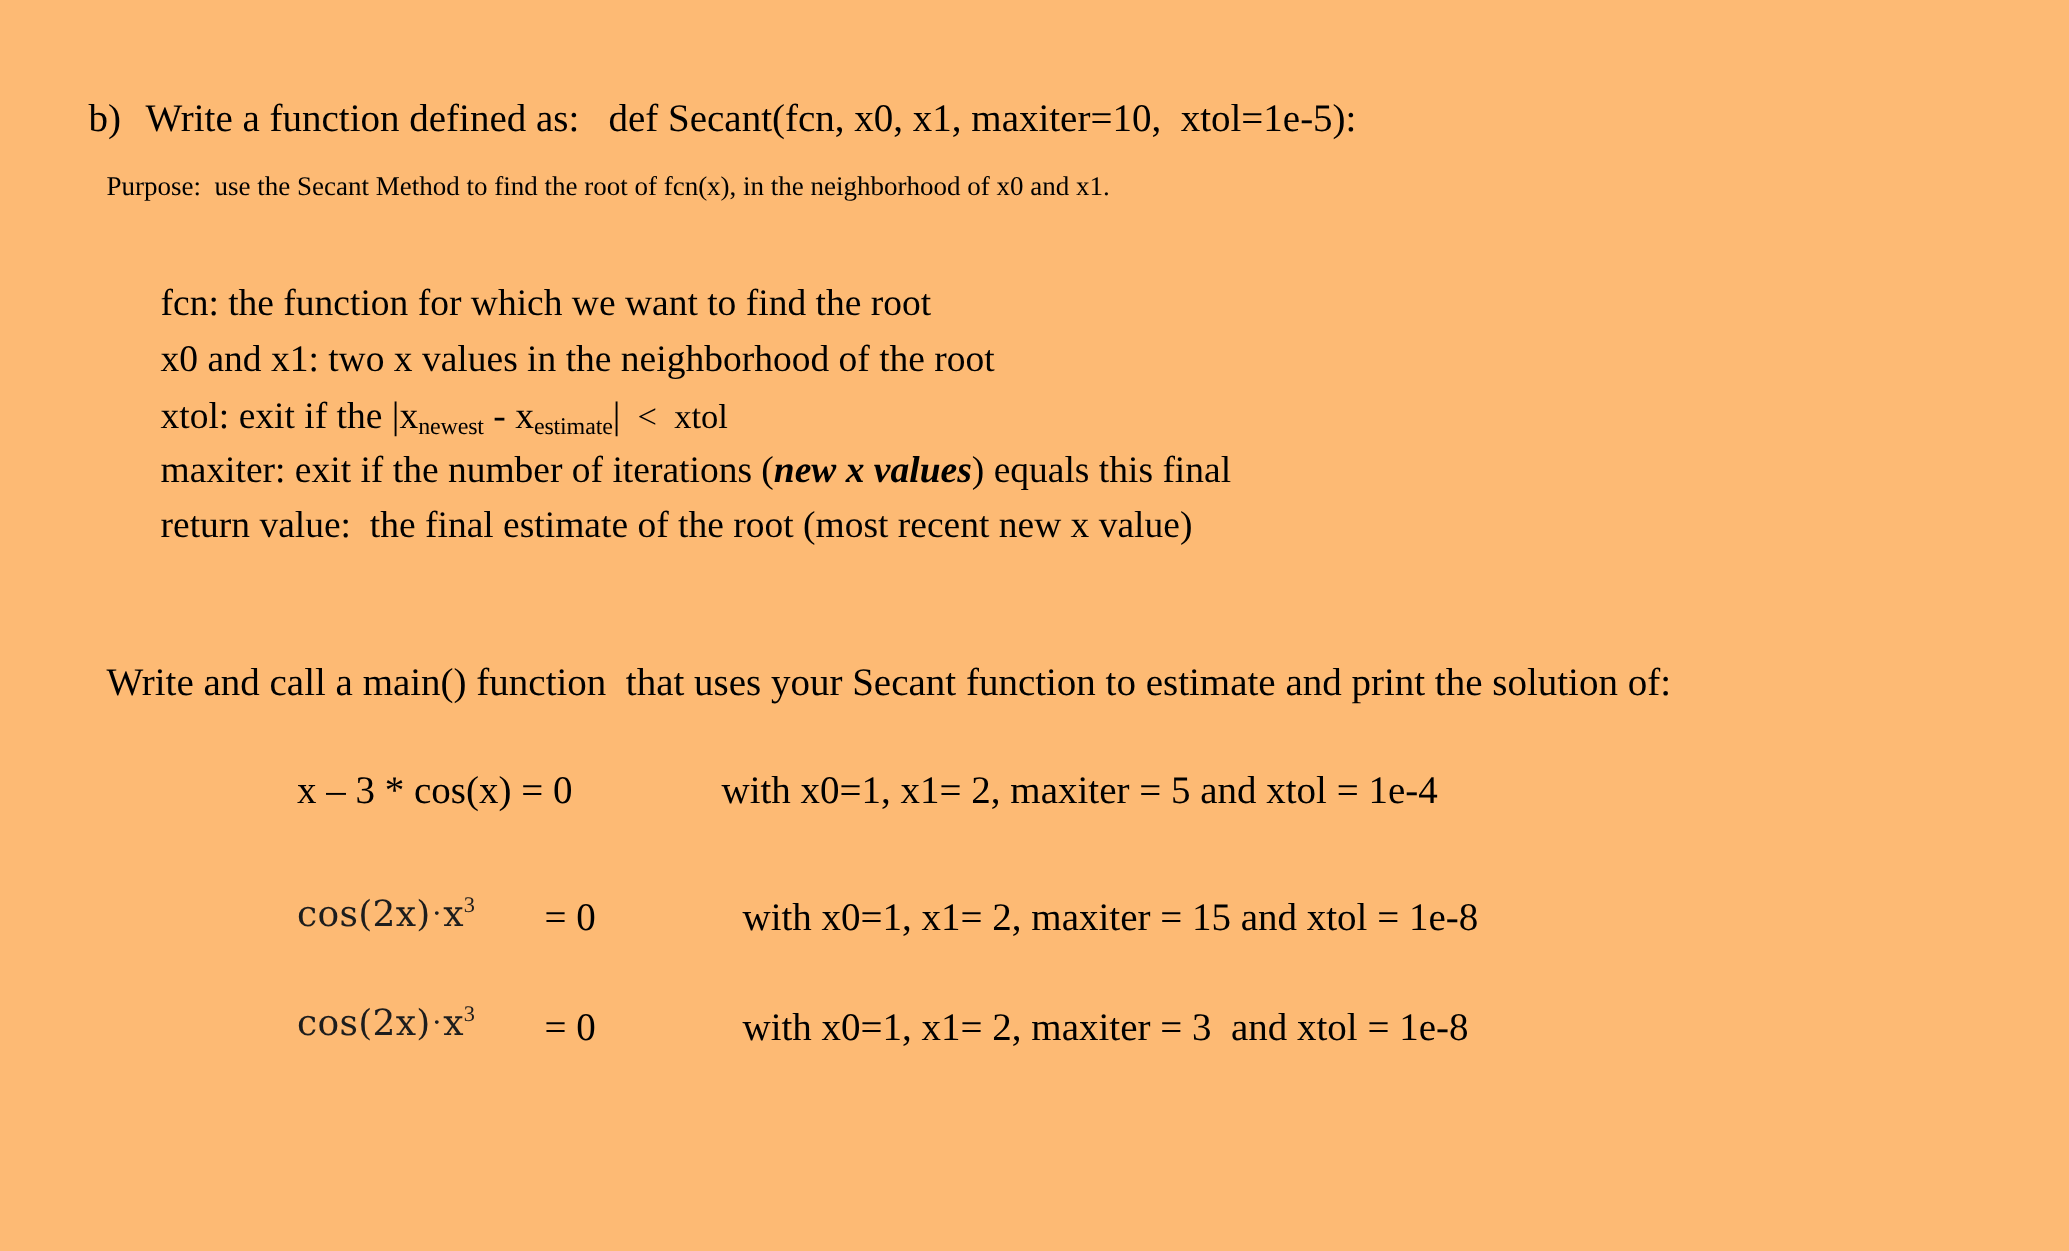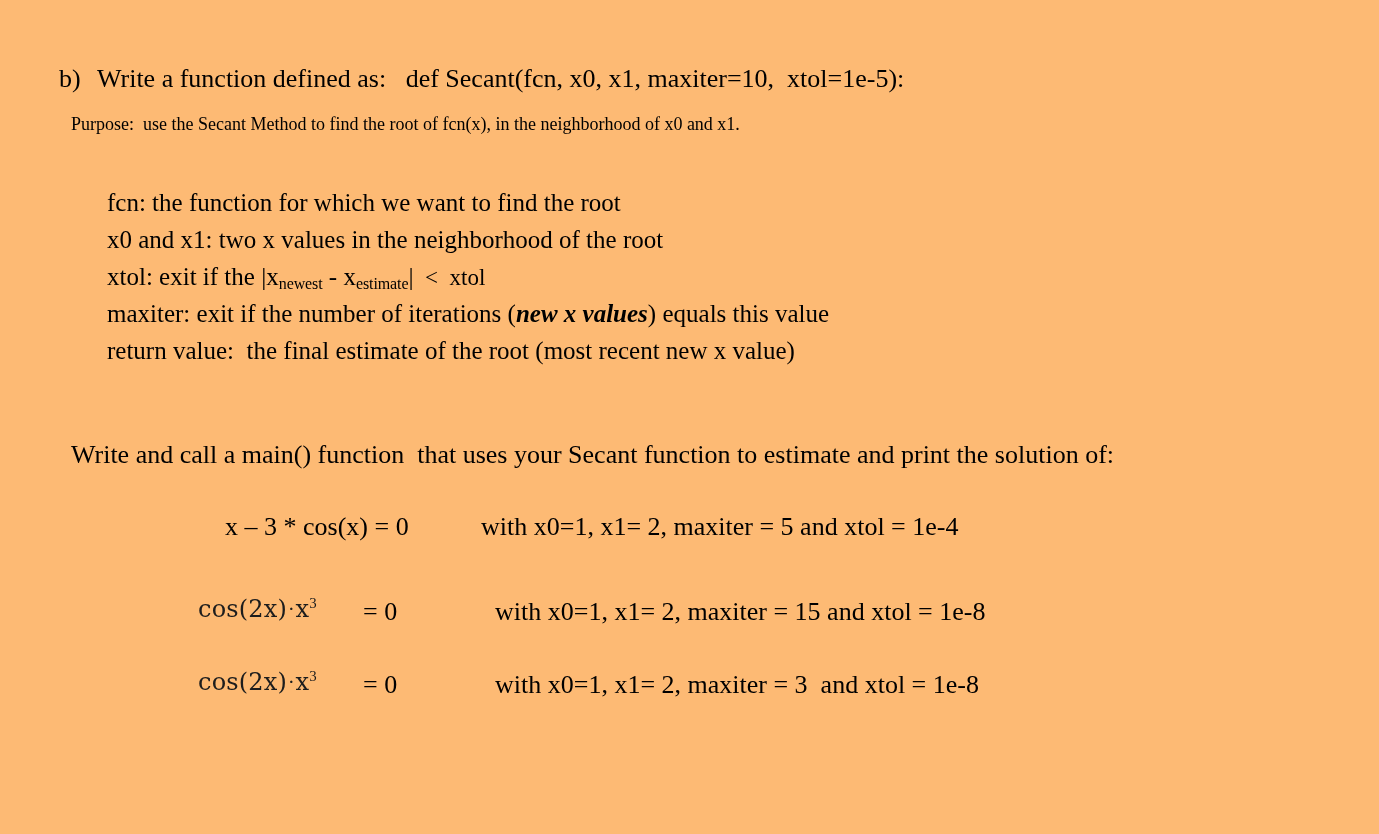--- a/index.html
+++ b/index.html
@@ -98,21 +98,20 @@
     white-space: pre;
     height: 73px;
   }
   .eq-row.first { height: 71px; }
 
   .eq-lhs-text {
     position: absolute;
     left: 0px;
     top: 2px;
     white-space: pre;
-    margin-left: 27px;
   }
   .eq-eq {
     position: absolute;
     white-space: pre;
   }
   .eq-cond {
     position: absolute;
     white-space: pre;
   }
 
@@ -153,21 +152,21 @@
   <div class="purpose-row">Purpose:  use the Secant Method to find the root of fcn(x), in the neighborhood of x0 and x1.</div>
 
   <div class="param-list">
 
     <div class="param-line">fcn: the function for which we want to find the root</div>
 
     <div class="param-line">x0 and x1: two x values in the neighborhood of the root</div>
 
     <div class="param-line"><span>xtol: exit if the </span><span class="bar">|</span><span>x</span><span class="sub">newest</span><span> - </span><span>x</span><span class="sub">estimate</span><span class="bar">|</span><span class="lt">  &lt;  xtol</span></div>
 
-    <div class="param-line"><span>maxiter: exit if the number of iterations (</span><span class="bolditalic">new x values</span><span>) equals this value</span></div>
+    <div class="param-line"><span>maxiter: exit if the number of iterations (</span><span class="bolditalic">new x values</span><span>) equals this final</span></div>
 
     <div class="param-line">return value:  the final estimate of the root (most recent new x value)</div>
   </div>
 
   <div class="main-row">Write and call a main() function  that uses your Secant function to estimate and print the solution of:</div>
 
   <div class="eq-block">
 
     <div class="eq-row first">
       <span class="eq-lhs-text" style="left:0px;top:0px;">x – 3 * cos(x) = 0</span>

